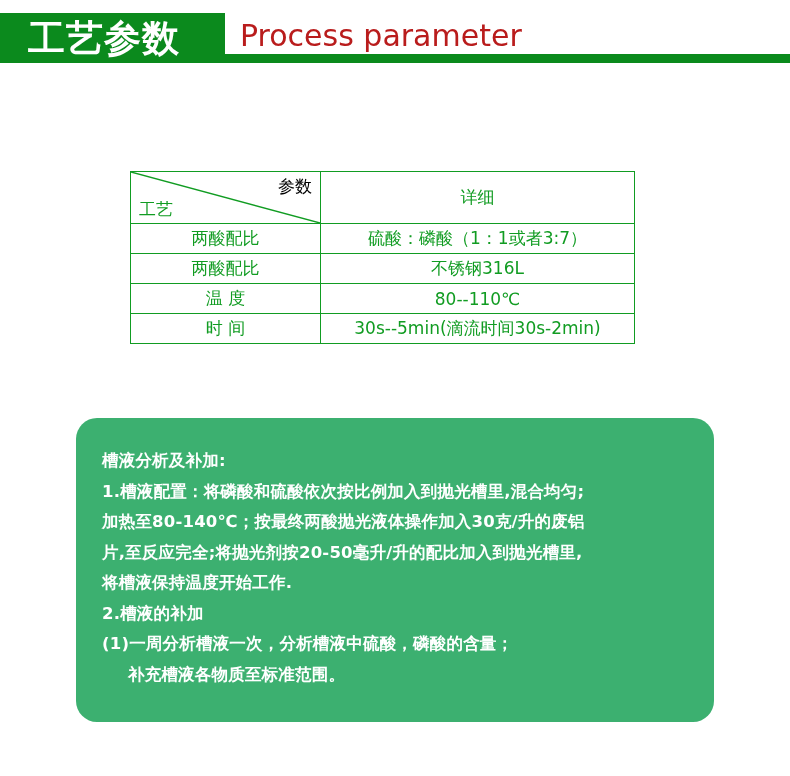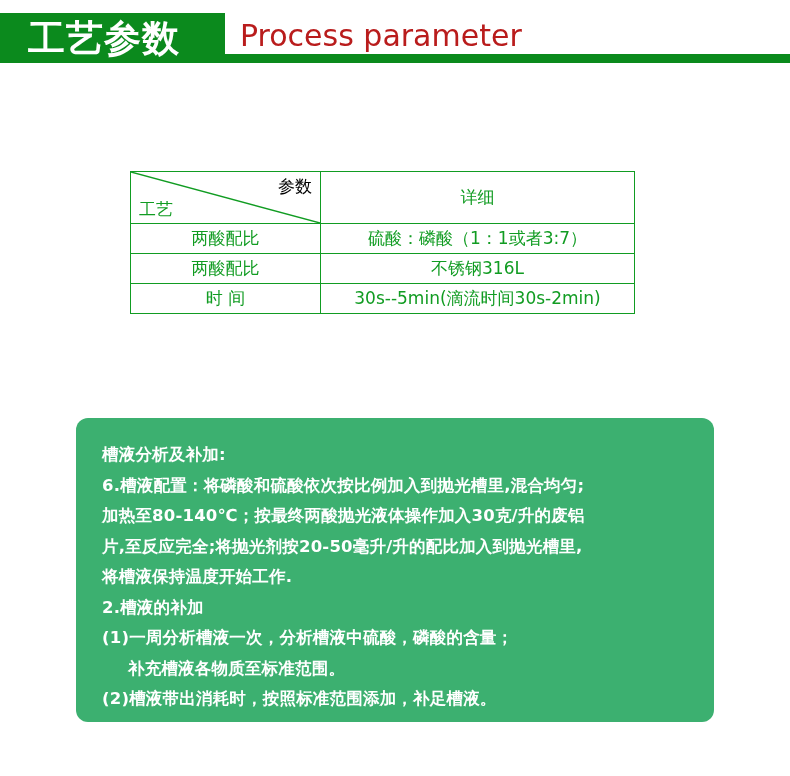--- a/index.html
+++ b/index.html
@@ -117,23 +117,23 @@
   }
 
   
   .note-box {
     position: absolute;
     left: 76px;
     top: 418px;
     width: 638px;
     height: 304px;
     background: #3cb070;
-    border-radius: 12px;
+    border-radius: 21px;
     box-sizing: border-box;
-    padding: 22px 26px 0 26px;
+    padding: 28px 26px 0 26px;
   }
   .note-line {
     color: #ffffff;
     font-size: 16.5px;
     font-weight: bold;
     line-height: 30.5px;
     letter-spacing: 0.2px;
     white-space: nowrap;
   }
   .note-line.indent {
@@ -169,29 +169,32 @@
 
     <tr>
       <td>两酸配比</td>
       <td>硫酸：磷酸（1：1或者3:7）</td>
     </tr>
     <tr>
       <td>两酸配比</td>
       <td>不锈钢316L</td>
     </tr>
     <tr>
+      <td>温  度</td>
+      <td>80--110℃</td>
+    </tr>
+    <tr>
       <td>时  间</td>
       <td>30s--5min(滴流时间30s-2min)</td>
     </tr>
   </tbody>
 </table>
 
 <div class="note-box">
   <div class="note-line">槽液分析及补加:</div>
-  <div class="note-line">6.槽液配置：将磷酸和硫酸依次按比例加入到抛光槽里,混合均匀;</div>
+  <div class="note-line">1.槽液配置：将磷酸和硫酸依次按比例加入到抛光槽里,混合均匀;</div>
   <div class="note-line">加热至80-140℃；按最终两酸抛光液体操作加入30克/升的废铝</div>
   <div class="note-line">片,至反应完全;将抛光剂按20-50毫升/升的配比加入到抛光槽里,</div>
   <div class="note-line">将槽液保持温度开始工作.</div>
   <div class="note-line">2.槽液的补加</div>
   <div class="note-line">(1)一周分析槽液一次，分析槽液中硫酸，磷酸的含量；</div>
   <div class="note-line indent">补充槽液各物质至标准范围。</div>
-  <div class="note-line">(2)槽液带出消耗时，按照标准范围添加，补足槽液。</div>
 </div>
 
 </body></html>

